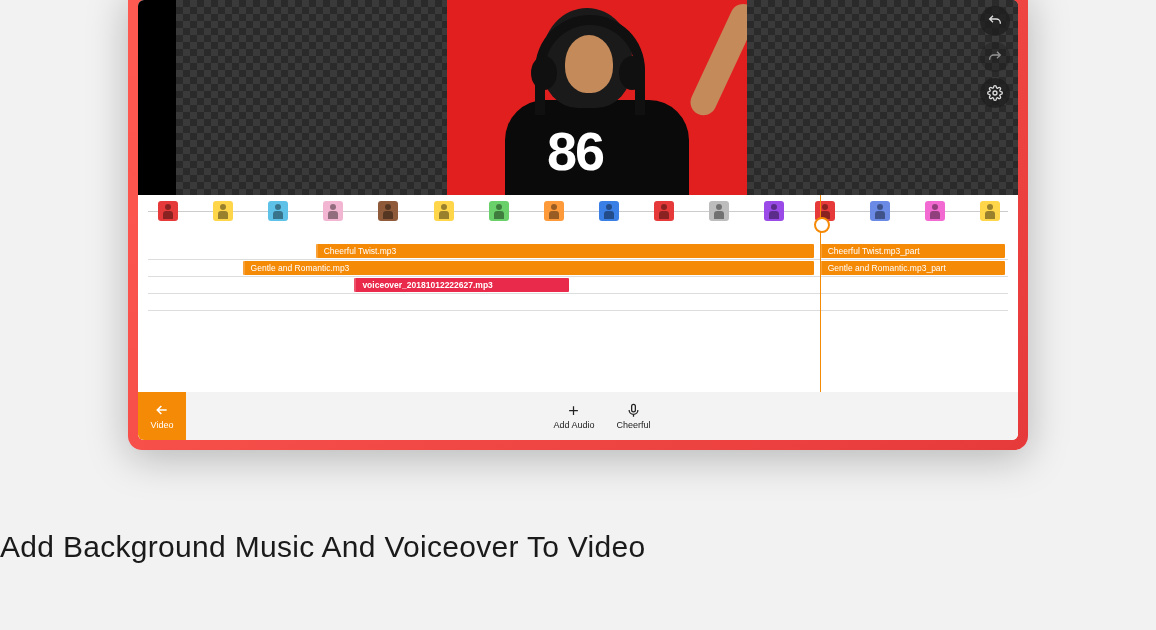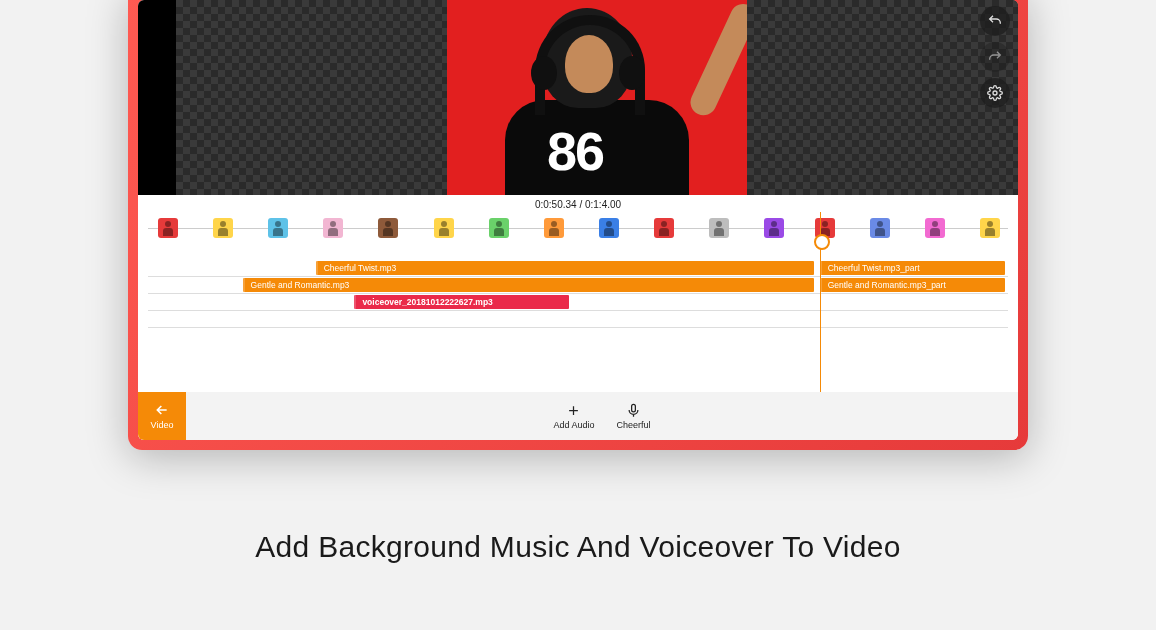--- a/index.html
+++ b/index.html
@@ -147,21 +147,20 @@
   .action {
     display:flex; flex-direction:column; align-items:center; gap:2px;
     font-size:9px; color:#222;
   }
   .action svg{width:15px;height:15px;stroke:#222;fill:none;stroke-width:2;}
 
   .caption {
     position:absolute;
     left:0; right:0;
     top:530px;
-    text-align:center;
     font-size:30px;
     font-weight:300;
     color:#1a1a1a;
     letter-spacing:.3px;
   }
 </style>
 </head>
 <body>
 
 <div class="app-frame">
@@ -196,21 +195,20 @@
         </div>
         <div class="float-btn">
           <svg viewBox="0 0 24 24">
               <circle cx="12" cy="12" r="3"></circle>
               <path d="M19.4 15a1.7 1.7 0 00.34 1.87l.06.06a2 2 0 11-2.83 2.83l-.06-.06a1.7 1.7 0 00-1.87-.34 1.7 1.7 0 00-1 1.56V21a2 2 0 11-4 0v-.09a1.7 1.7 0 00-1-1.56 1.7 1.7 0 00-1.87.34l-.06.06a2 2 0 11-2.83-2.83l.06-.06a1.7 1.7 0 00.34-1.87 1.7 1.7 0 00-1.56-1H3a2 2 0 110-4h.09a1.7 1.7 0 001.56-1 1.7 1.7 0 00-.34-1.87l-.06-.06a2 2 0 112.83-2.83l.06.06a1.7 1.7 0 001.87.34H9a1.7 1.7 0 001-1.56V3a2 2 0 114 0v.09a1.7 1.7 0 001 1.56 1.7 1.7 0 001.87-.34l.06-.06a2 2 0 112.83 2.83l-.06.06a1.7 1.7 0 00-.34 1.87V9a1.7 1.7 0 001.56 1H21a2 2 0 110 4h-.09a1.7 1.7 0 00-1.56 1z"></path>
             </svg>
         </div>
       </div>
     </div>
 
-    <div class="time-readout">0:0:50.34 / 0:1:4.00</div>
 
     <div class="timeline-area">
       <div class="thumb-row">
         <div class="thumb-line"></div>
 
       <div class="thumb" style="left: 1.2%; background: rgb(230, 58, 58);">
             <div style="width:6px;height:6px;border-radius:50%;background:rgba(0,0,0,.4);margin:3px auto 0"></div>
             <div style="width:10px;height:8px;background:rgba(0,0,0,.4);margin:1px auto 0;border-radius:3px 3px 0 0"></div>
           </div>
           <div class="thumb" style="left: 7.6%; background: rgb(255, 213, 74);">

